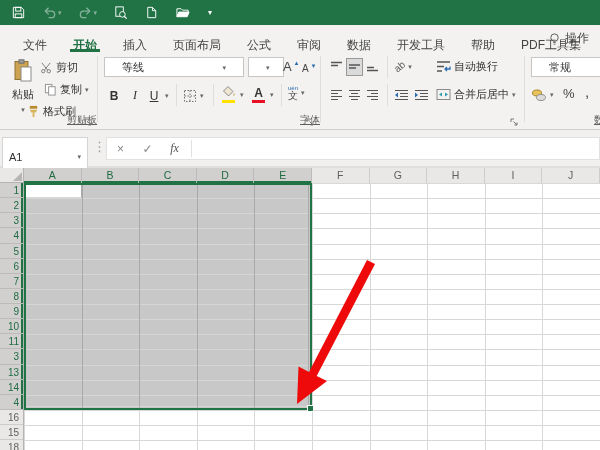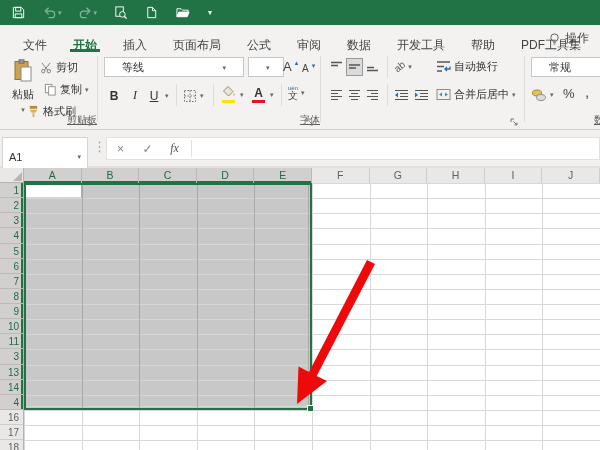--- a/index.html
+++ b/index.html
@@ -394,21 +394,21 @@
       <div class="row-h sel">7</div>
       <div class="row-h sel">8</div>
       <div class="row-h sel">9</div>
       <div class="row-h sel">10</div>
       <div class="row-h sel">11</div>
       <div class="row-h sel">3</div>
       <div class="row-h sel">13</div>
       <div class="row-h sel">14</div>
       <div class="row-h sel">4</div>
       <div class="row-h">16</div>
-      <div class="row-h">17</div>
+      <div class="row-h">15</div>
       <div class="row-h">18</div>
     </div>
     <div class="cells">
       <div class="selection">
         <div class="activecell"></div>
         <div class="handle"></div>
       </div>
     </div>
   </div>
 

